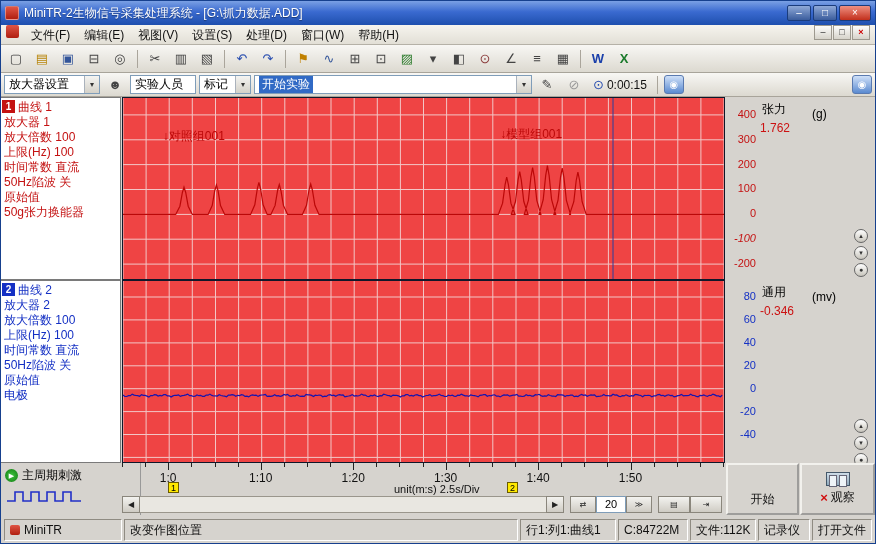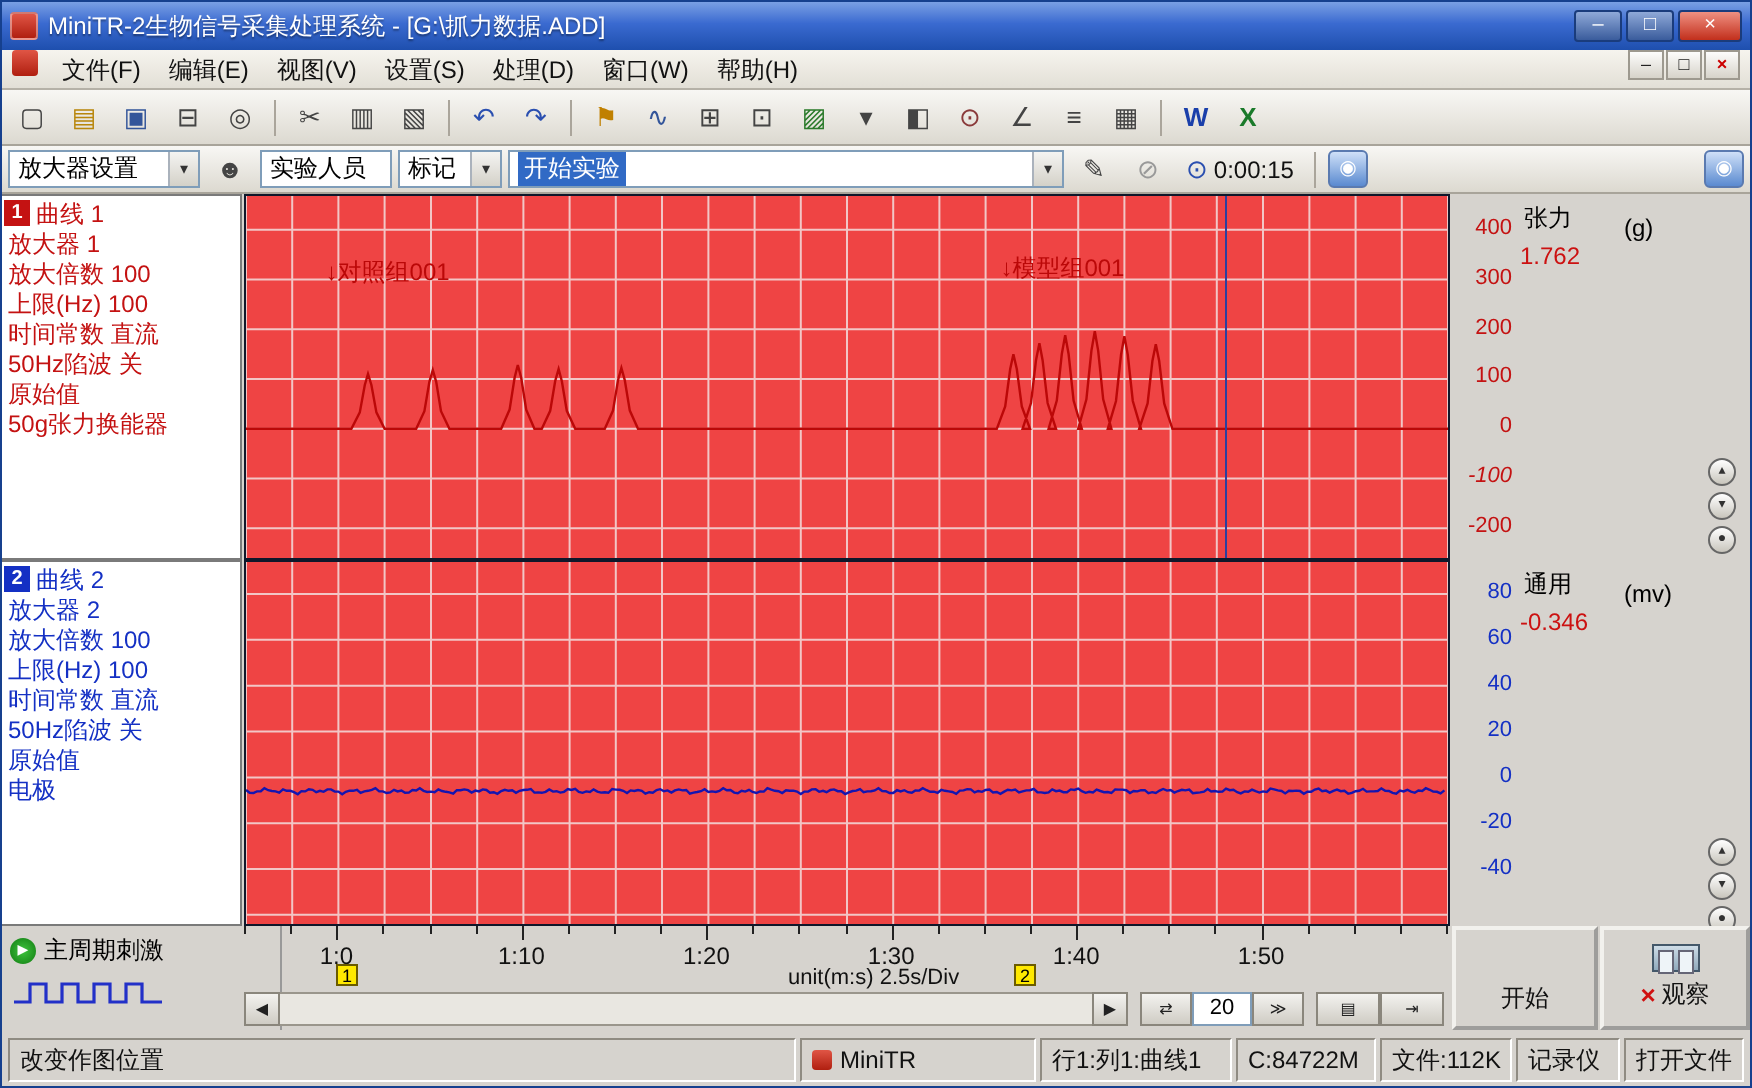--- a/index.html
+++ b/index.html
@@ -430,27 +430,27 @@
   </div>
   <div class="observe-btn">
     <span class="film-icon"></span>
     <span class="obs-row">
       <span class="red-x">×</span>
       <span>观察</span>
     </span>
   </div>
 
   <div class="statusbar">
-    <span class="scell" style="flex:1">
-      <span>改变作图位置</span>
-    </span>
     <span class="scell" style="width:118px">
       <span class="status-icon"></span>
       <span>MiniTR</span>
     </span>
+    <span class="scell" style="flex:1">
+      <span>改变作图位置</span>
+    </span>
     <span class="scell" style="width:96px">
       <span>行1:列1:曲线1</span>
     </span>
     <span class="scell" style="width:70px">
       <span>C:84722M</span>
     </span>
     <span class="scell" style="width:66px">
       <span>文件:112K</span>
     </span>
     <span class="scell" style="width:52px">

